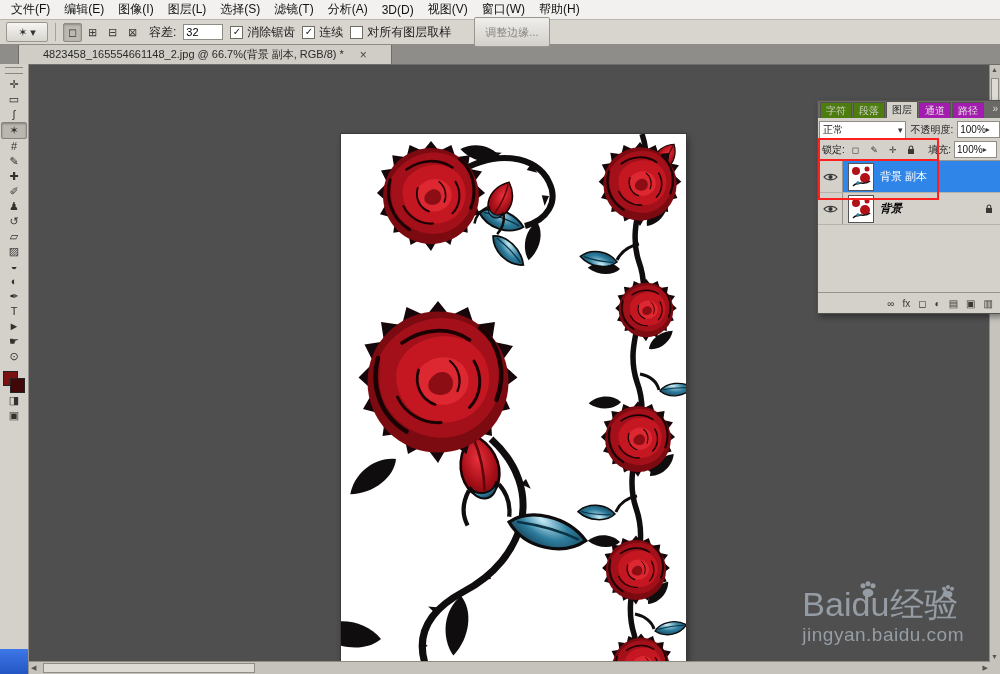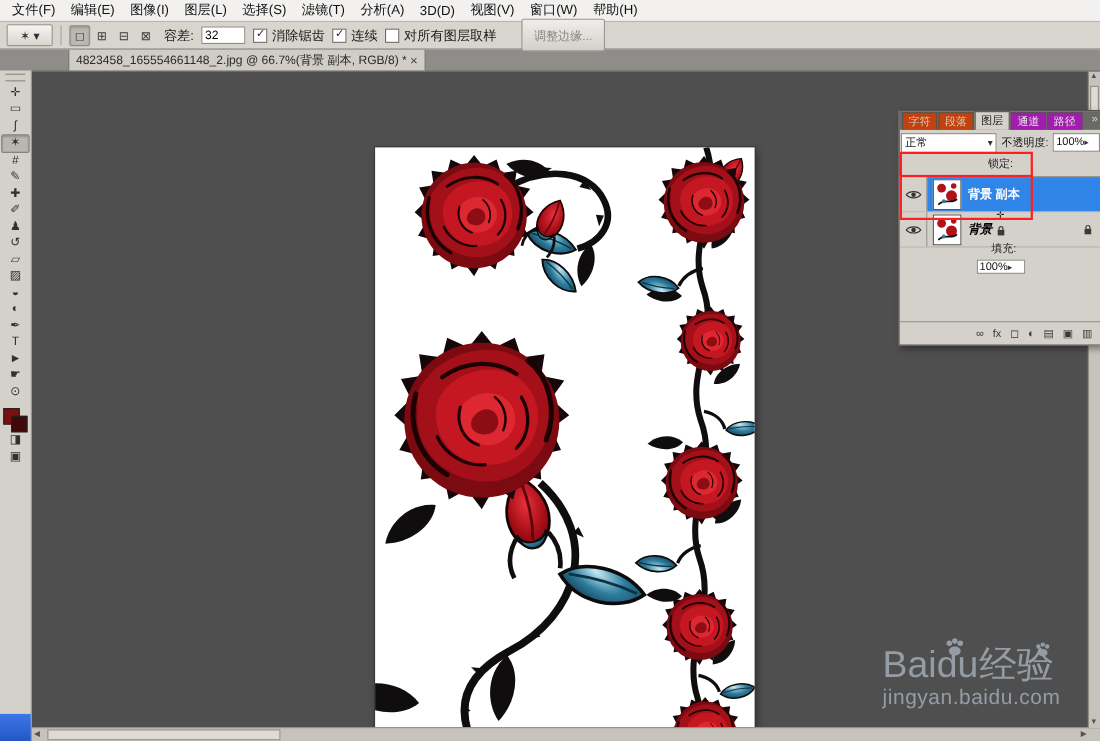--- a/index.html
+++ b/index.html
@@ -28,21 +28,21 @@
   .tol-input{width:34px;height:14px;border:1px solid #8f8c86;font-family:"Liberation Sans",sans-serif;font-size:11px;padding:0 2px;background:#fff;}
   .chk{display:flex;align-items:center;gap:4px;cursor:default;}
   .box{width:11px;height:11px;border:1px solid #6f6c66;background:#fff;display:flex;align-items:center;justify-content:center;font-size:10px;line-height:1;color:#1a1a1a;}
   .refine{margin-left:16px;height:30px;padding:0 10px;border:1px solid #9a978f;border-radius:2px;
     background:linear-gradient(#efeeec,#d3d0ca);color:#8a8781;font-size:11px;font-family:"Liberation Sans",sans-serif;}
 
   
   .tabbar{position:absolute;top:44px;left:0;right:0;height:20px;background:#8f8d89;
     border-bottom:1px solid #6e6c68;display:flex;align-items:flex-end;padding-left:18px;z-index:4;}
   .doctab{height:19px;background:#d0cdc7;border:1px solid #6e6c68;border-bottom:none;
-    display:flex;align-items:center;padding:0 6px;font-size:11px;color:#2a2a2a;gap:3px;white-space:nowrap;margin-left:44px;}
+    display:flex;align-items:center;padding:0 24px;font-size:11px;color:#2a2a2a;gap:16px;white-space:nowrap;}
   .tabclose{color:#444;font-size:12px;cursor:default;}
 
   
   .toolbar{position:absolute;left:0;top:64px;width:28px;bottom:0;background:#d4d1cb;
     border-right:1px solid #97948e;display:flex;flex-direction:column;align-items:center;padding-top:3px;z-index:4;}
   .tb-head{width:18px;height:5px;border-top:1px solid #8a8781;border-bottom:1px solid #8a8781;margin-bottom:3px;}
   .tool{width:24px;height:15px;display:flex;align-items:center;justify-content:center;color:#33312e;font-size:11px;line-height:1;cursor:default;}
   .tool.sel{background:#bab7b0;border:1px solid #87847e;box-shadow:inset 0 1px 2px rgba(0,0,0,.3);border-radius:2px;}
   .swatches{position:relative;width:22px;height:22px;margin-top:7px;}
   .fgswatch{position:absolute;left:0;top:0;width:13px;height:13px;background:#7a1010;border:1px solid #222;}
@@ -65,41 +65,41 @@
   .hthumb{position:absolute;top:1px;bottom:1px;left:14px;width:210px;background:#dedbd5;border:1px solid #8f8c86;}
 
   .blue-corner{position:absolute;left:0;bottom:0;width:28px;height:25px;background:linear-gradient(#3e77e8,#2356c4);z-index:6;}
 
   
   .panel{position:absolute;left:817px;top:100px;width:183px;height:212px;background:#d4d1cb;
     border:1px solid #55534f;box-shadow:2px 3px 6px rgba(0,0,0,.4);z-index:10;}
   .ptabs{height:17px;background:#6b6965;display:flex;align-items:flex-end;gap:1px;padding-left:2px;position:relative;}
   .ptab{height:15px;padding:0 5px;font-size:10px;color:#e4e2de;background:#a21caf;display:flex;align-items:center;
     border:1px solid #55534f;border-bottom:none;white-space:nowrap;cursor:default;}
-  .ptab.dim{background:#c2410c;color:#cfcdc8;}
+  .ptab.dim{background:#4d7c0f;color:#cfcdc8;}
   .ptab.active{background:#d4d1cb;color:#1a1a1a;height:16px;}
   .pchev{position:absolute;right:3px;top:2px;color:#ddd;font-size:10px;}
   .blendrow{display:flex;align-items:center;gap:4px;padding:3px 1px 2px;height:17px;}
   .select{width:82px;height:16px;background:#fff;border:1px solid #8f8c86;display:flex;align-items:center;
     justify-content:space-between;padding:0 3px;font-size:10px;color:#111;}
   .caret{font-size:9px;color:#333;}
   .plbl{font-size:10px;color:#1a1a1a;white-space:nowrap;}
   .valbox{width:38px;height:15px;background:#fff;border:1px solid #8f8c86;display:flex;align-items:center;
     justify-content:flex-start;padding:0 2px;font-size:10px;color:#111;}
   .varr{font-size:8px;color:#333;}
-  .lockrow{display:flex;align-items:center;gap:3px;padding:2px 4px 3px;height:15px;flex-direction:column;}
+  .lockrow{display:flex;align-items:center;gap:3px;padding:2px 4px 3px;height:15px;}
   .lockbtn{width:14px;height:14px;display:flex;align-items:center;justify-content:center;font-size:9px;color:#33312e;border:1px solid transparent;}
   .fill-lbl{margin-left:6px;}
   .layers{border-top:1px solid #97948e;height:132px;background:#d4d1cb;overflow:hidden;}
   .lrow{height:31px;display:flex;align-items:stretch;border-bottom:1px solid #b5b2ac;}
   .eyecell{width:24px;border-right:1px solid #97948e;display:flex;align-items:center;justify-content:center;background:#d4d1cb;}
   .lcontent{flex:1;display:flex;align-items:center;gap:6px;padding:0 5px;}
   .lrow.selected .lcontent{background:#3086e8;color:#fff;}
   .thumb{width:24px;height:26px;border:1px solid #555;background:#fff;flex:none;display:flex;}
-  .lname{font-size:11px;white-space:nowrap;font-weight:bold;}
+  .lname{font-size:11px;white-space:nowrap;}
   .lname.italic{font-style:italic;font-weight:bold;}
   .rowlock{margin-left:auto;margin-right:3px;display:flex;align-items:center;}
   .pfooter{position:absolute;left:0;right:0;bottom:0;height:20px;border-top:1px solid #97948e;background:#d4d1cb;
     display:flex;align-items:center;justify-content:flex-end;gap:8px;padding:0 8px;color:#3a3936;font-size:10px;}
   .pfooter .fico{cursor:default;}
 
   
   .redbox{position:absolute;left:818px;top:138px;width:117px;height:58px;border:2px solid #ff1f1f;z-index:20;pointer-events:none;}
   .redmid{position:absolute;left:-2px;right:-2px;top:19px;border-top:2px solid #ff1f1f;}
 

